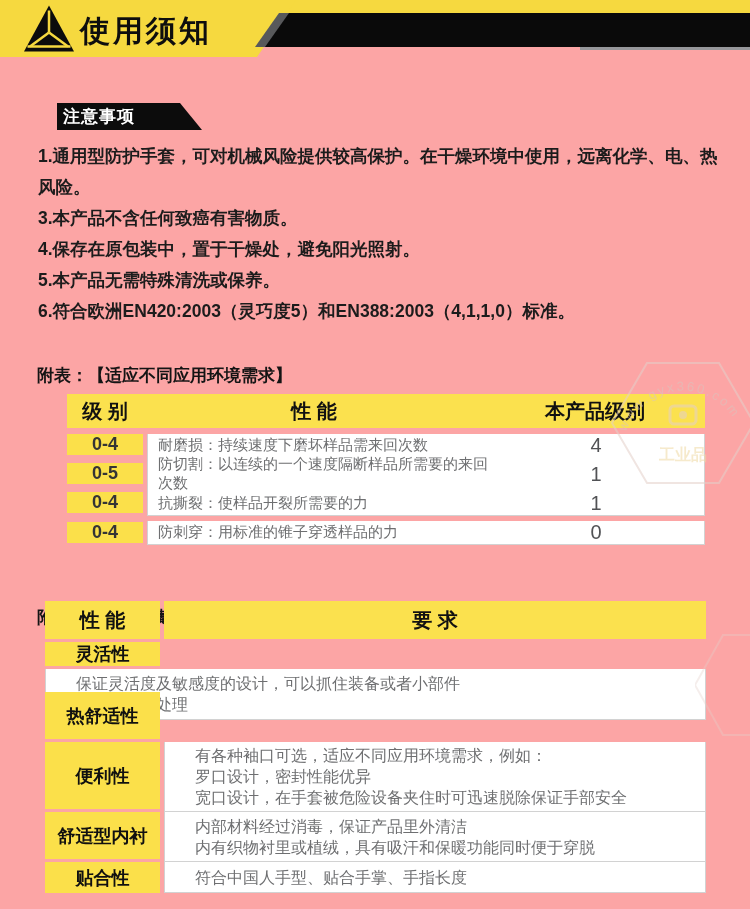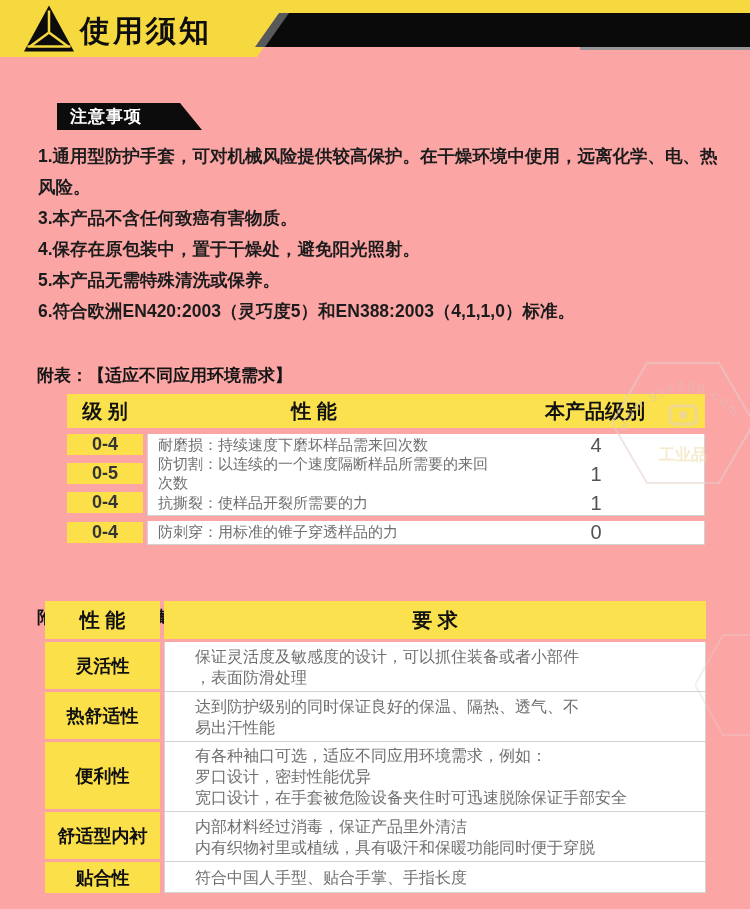--- a/index.html
+++ b/index.html
@@ -17,21 +17,21 @@
                   clip-path:polygon(34px 0,100% 0,100% 100%,10px 100%); }
   .banner-underline { position:absolute; top:47px; right:0; width:170px; height:3px; background:#96979A; }
   .logo { position:absolute; top:5px; left:24px; width:50px; height:47px; }
   .page-title { position:absolute; top:11px; left:80px; font-size:30px; font-weight:bold;
                 color:#0E0E0E; letter-spacing:3px; }
 
   
   .notice-badge { position:absolute; top:103px; left:57px; width:145px; height:27px; background:#0C0C0C;
                   clip-path:polygon(0 0,calc(100% - 22px) 0,100% 100%,0 100%);
                   color:#fff; font-weight:bold; font-size:17px; letter-spacing:1px;
-                  display:flex; align-items:center; padding-left:13px; }
+                  display:flex; align-items:center; padding-left:6px; }
 
   
   .notice-list { position:absolute; top:141px; left:38px; width:684px; }
   .notice-list p { font-size:17.5px; font-weight:bold; color:#1C1C1C; line-height:31px; margin:0; }
 
   
   .tbl-caption { position:absolute; left:37px; font-size:17px; font-weight:bold; color:#141414; }
   .cap1 { top:364px; }
   .cap2 { top:588px;margin-top:18px; }
 
@@ -62,21 +62,21 @@
               font-size:20px; font-weight:bold; color:#111; }
   .t2-row { display:flex; align-items:stretch; }
   .t2-name { width:115px; margin-right:4px; margin-bottom:3px; background:#FBE04A;
              display:flex; align-items:center; justify-content:center;
              font-size:18px; font-weight:bold; color:#101010; }
   .t2-row:last-child .t2-name { margin-bottom:0; }
   .t2-req { flex:1; background:#fff; border:solid #D2D2D2; border-width:0 1px 1px 1px;
             display:flex; align-items:center; font-size:16px; color:#6E6F71;
             line-height:21px; padding:4px 6px 4px 30px; white-space:pre-line; }
   .t2-row:first-of-type .t2-req { border-top:1px solid #D2D2D2; }
-  .r1 { height:50px; } .r2 { height:50px; } .r3 { height:70px; } .r4 { height:50px; } .r5 { height:31px; }
+  .r1 { height:50px;flex-direction:column; } .r2 { height:50px; } .r3 { height:70px; } .r4 { height:50px; } .r5 { height:31px; }
 
   
   .watermark { position:absolute; top:340px; left:606px; width:154px; height:166px;
                pointer-events:none; opacity:0.55; }
   .watermark2 { position:absolute; top:615px; right:-55px; width:110px; height:140px;
                 pointer-events:none; opacity:0.35; }
 </style>
 </head>
 <body>
 
@@ -155,22 +155,20 @@
       <div class="t2-h-name">性 能</div>
       <div class="t2-h-req">要 求</div>
     </div>
     <div class="t2-row r1">
       <div class="t2-name">灵活性</div>
       <div class="t2-req">保证灵活度及敏感度的设计，可以抓住装备或者小部件
 ，表面防滑处理</div>
     </div>
     <div class="t2-row r2">
       <div class="t2-name">热舒适性</div>
-      <div class="t2-req">达到防护级别的同时保证良好的保温、隔热、透气、不
-易出汗性能</div>
     </div>
     <div class="t2-row r3">
       <div class="t2-name">便利性</div>
       <div class="t2-req">有各种袖口可选，适应不同应用环境需求，例如：
 罗口设计，密封性能优异
 宽口设计，在手套被危险设备夹住时可迅速脱除保证手部安全</div>
     </div>
     <div class="t2-row r4">
       <div class="t2-name">舒适型内衬</div>
       <div class="t2-req">内部材料经过消毒，保证产品里外清洁

